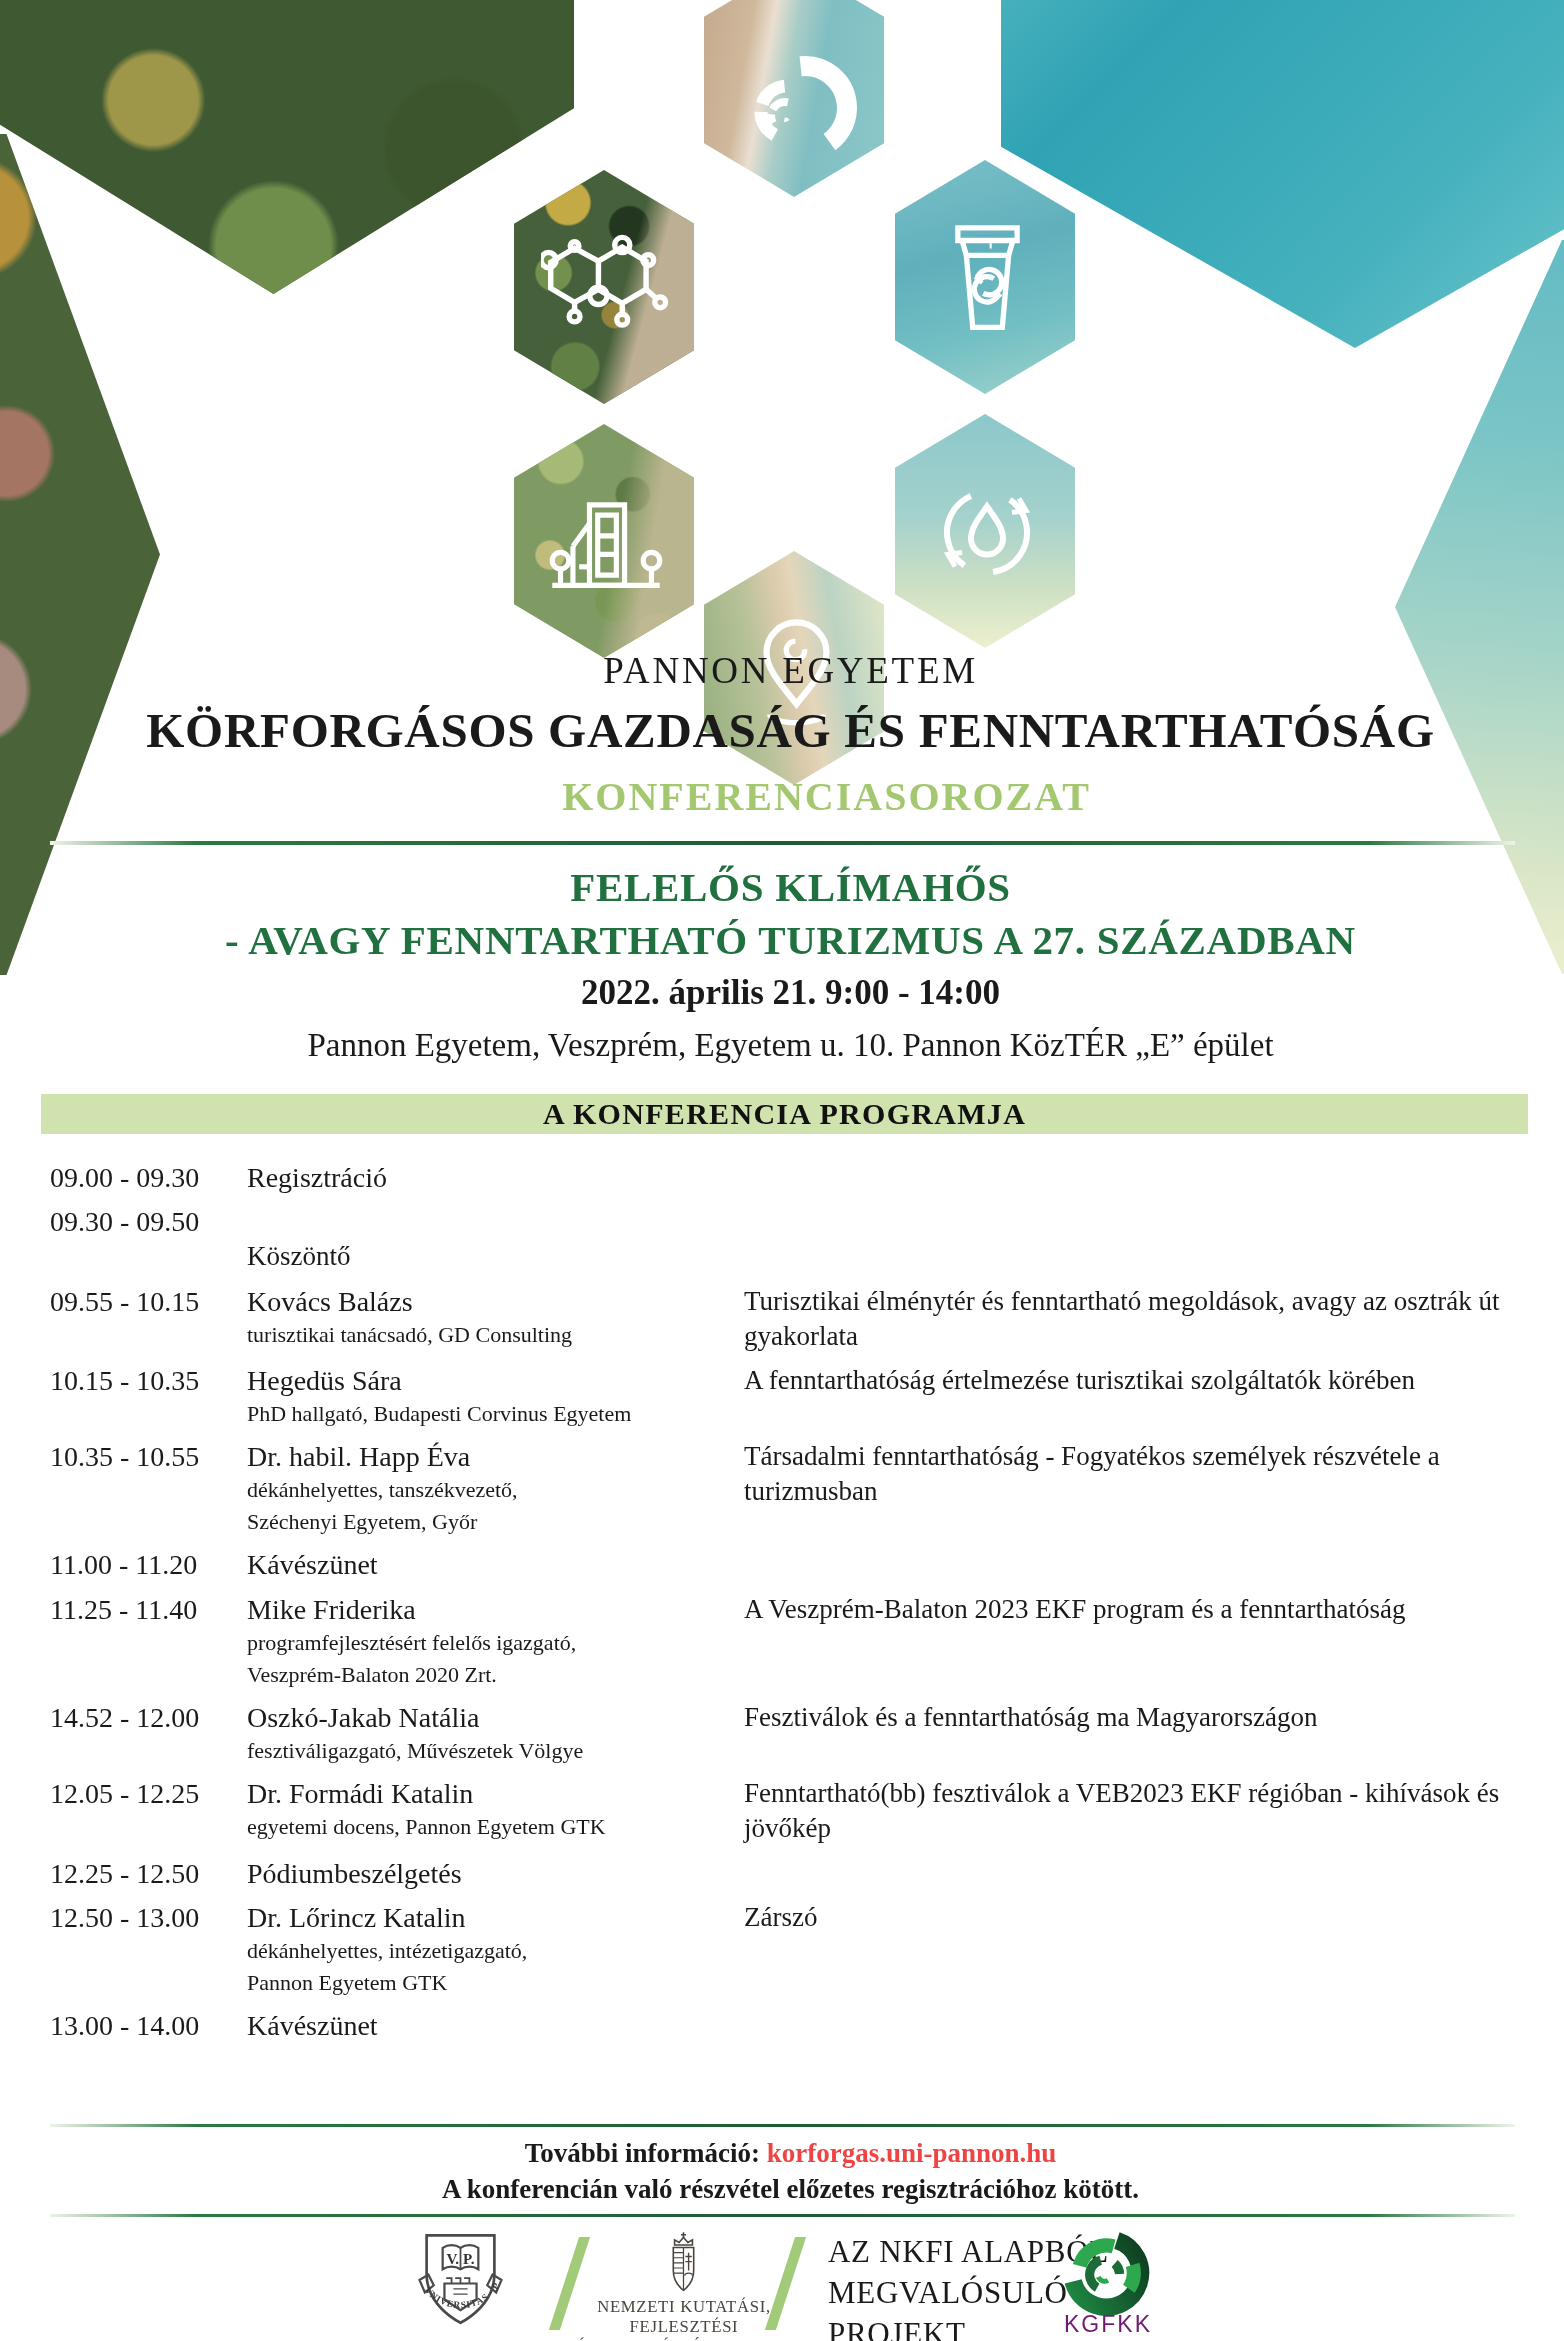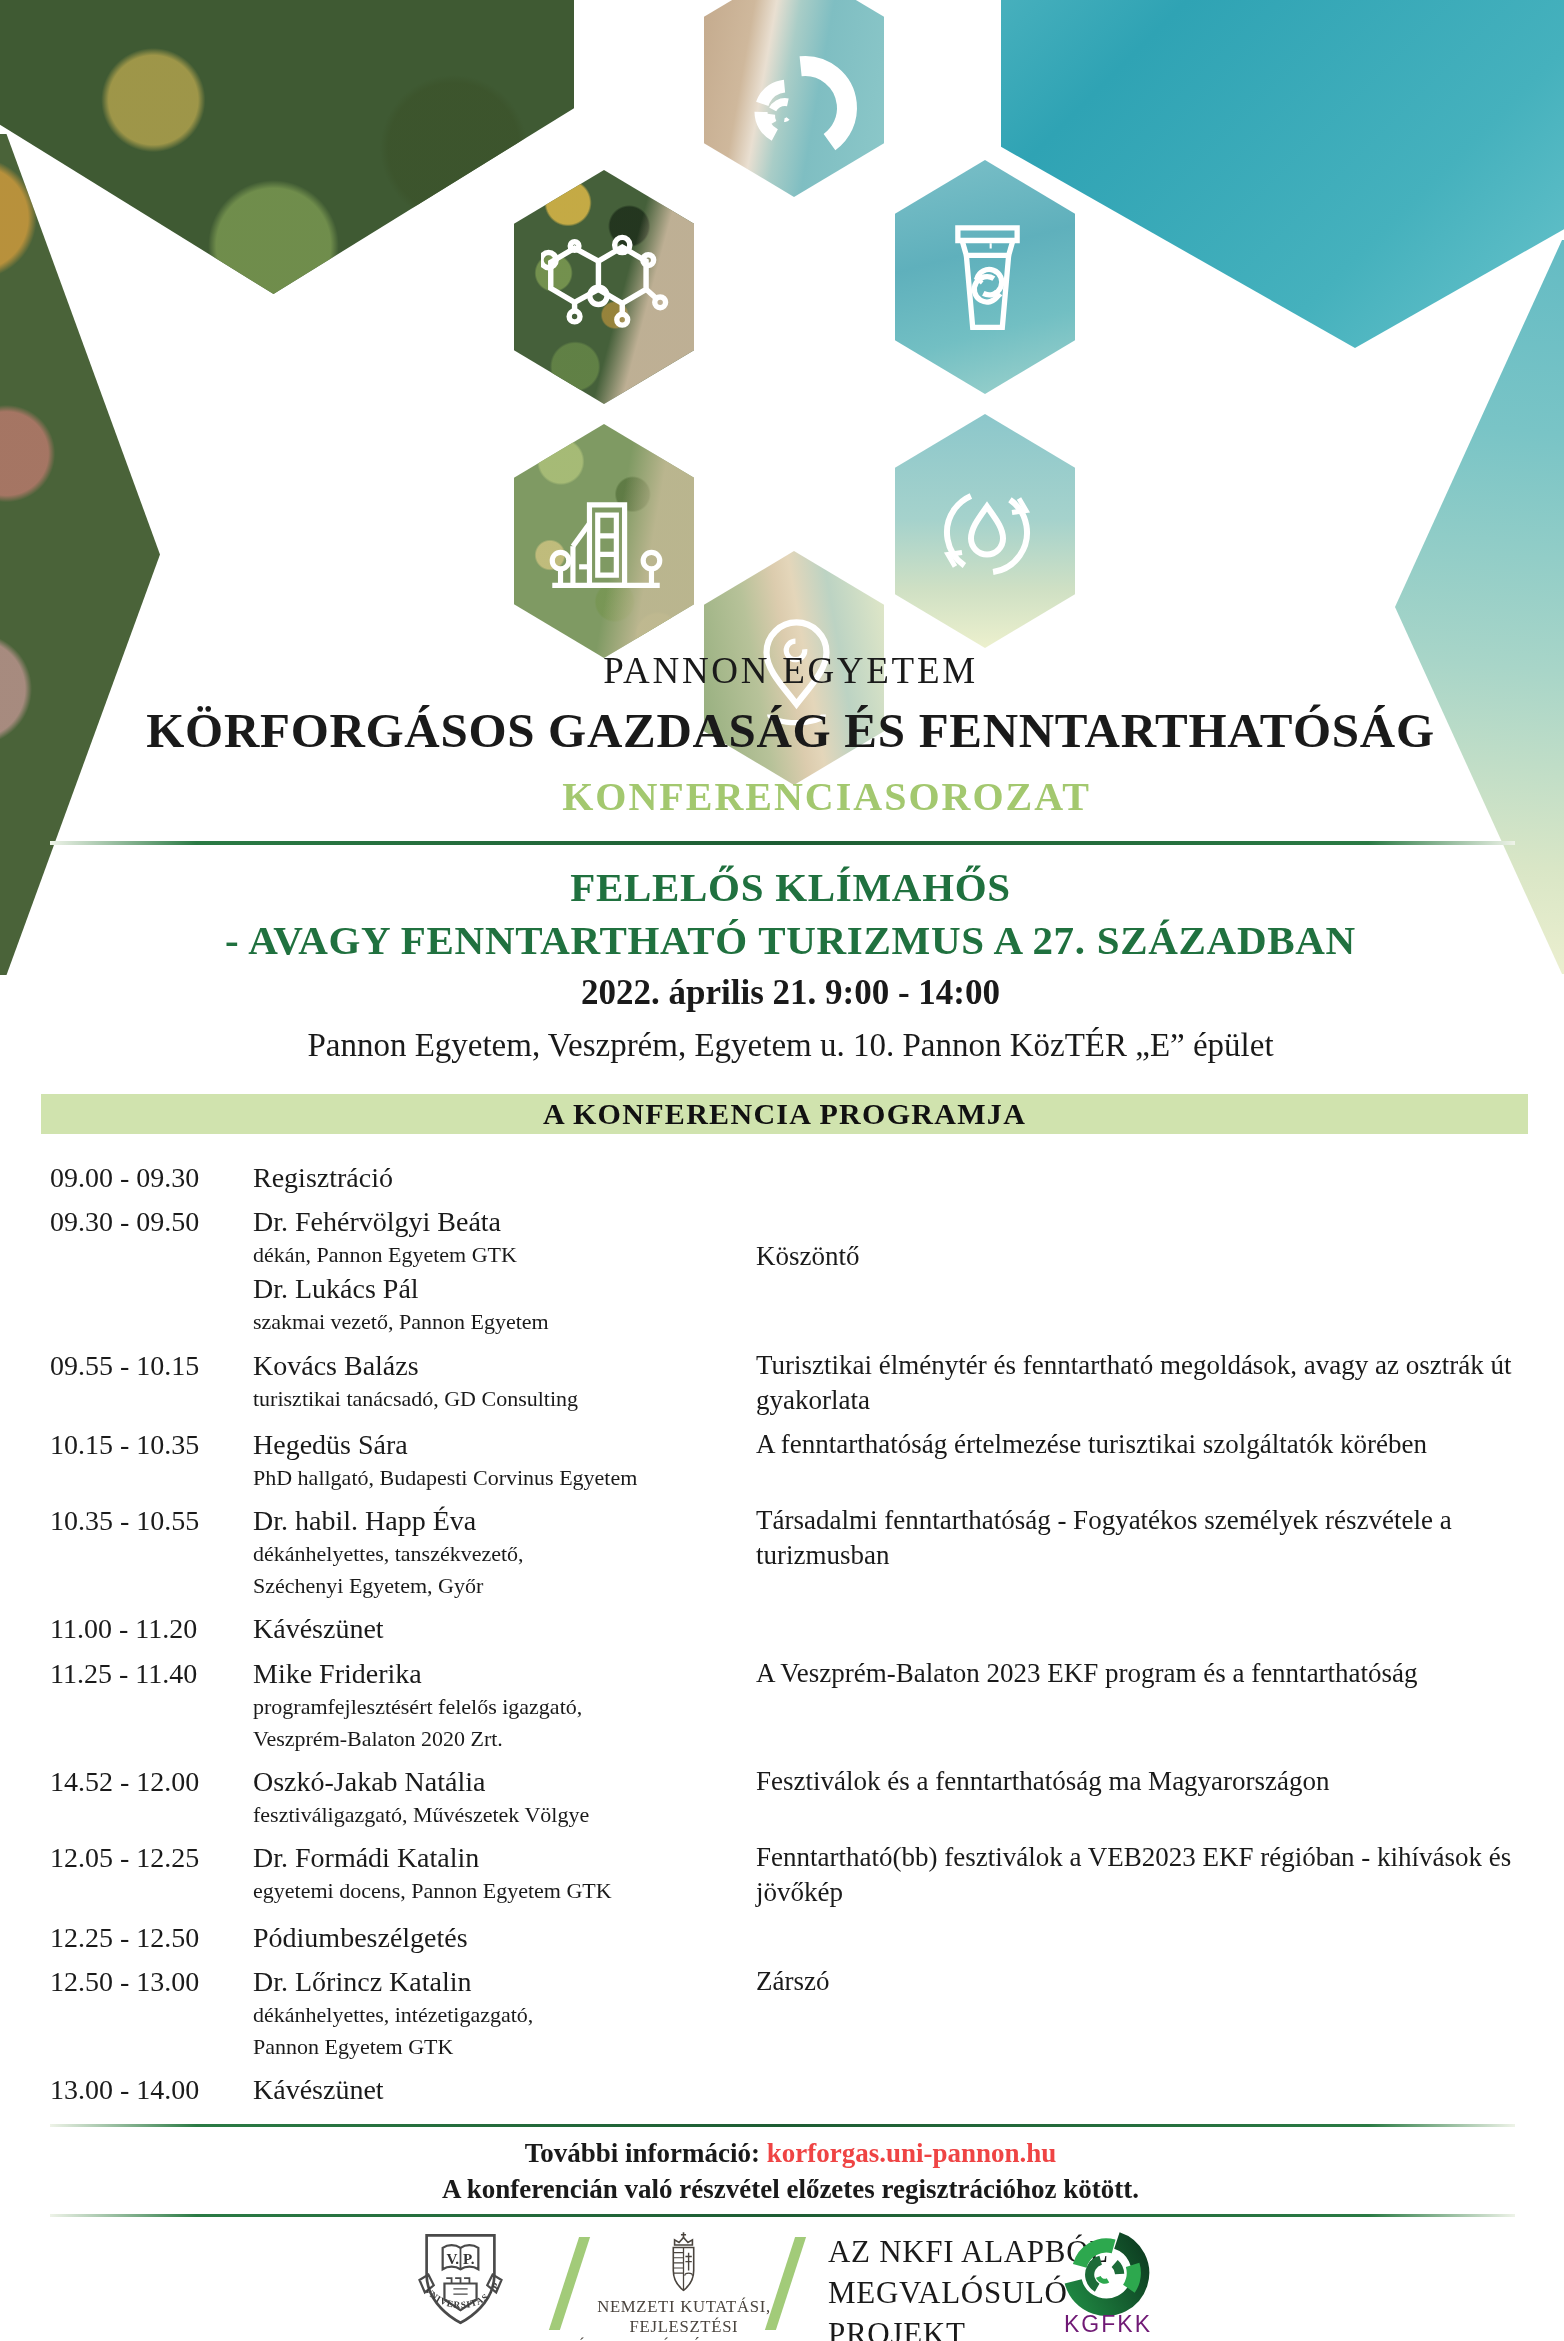--- a/index.html
+++ b/index.html
@@ -68,21 +68,21 @@
   .ev1{top:863px;font-size:41px;font-weight:bold;color:#20713f;letter-spacing:0.7px;}
   .ev2{top:916px;font-size:41px;font-weight:bold;color:#20713f;letter-spacing:0.7px;}
   .t-date{top:973px;font-size:35px;font-weight:bold;}
   .t-loc{top:1027px;font-size:33px;}
 
   
   .band{position:absolute;left:41px;top:1094px;width:1487px;height:40px;background:#d0e3ae;}
   .band-title{position:absolute;left:0;top:3.3px;width:100%;text-align:center;
               font-size:30px;font-weight:bold;letter-spacing:1.3px;color:#111;}
   .program{position:absolute;left:50px;top:1160px;width:1479px;}
-  .prow{display:grid;grid-template-columns:197px 497px 1fr;margin-bottom:9.3px;gap:6px;}
+  .prow{display:grid;grid-template-columns:197px 497px 1fr;margin-bottom:9.3px;}
   .ptime{font-size:28px;line-height:35px;}
   .entry-name{font-size:28px;line-height:35px;}
   .entry-aff{font-size:22px;line-height:32px;}
   .ptopic{font-size:27px;line-height:35px;padding-right:6.7px;}
   .topic-offset-1{padding-top:35px;}
 
   
   .rule-f1{top:2124px;height:3.3px;}
   .rule-f2{top:2214px;height:3.3px;}
   .f-info{top:2138px;font-size:27px;font-weight:bold;}
@@ -211,26 +211,20 @@
     <div class="prow">
       <div class="ptime">09.00 - 09.30</div>
       <div class="pspeakers">
           <div class="entry-name">Regisztráció</div>
         </div>
       <div class="ptopic"></div>
     </div>
 
     <div class="prow">
       <div class="ptime">09.30 - 09.50</div>
-      <div class="pspeakers">
-          <div class="entry-name">Dr. Fehérvölgyi Beáta</div>
-          <div class="entry-aff">dékán, Pannon Egyetem GTK</div>
-          <div class="entry-name">Dr. Lukács Pál</div>
-          <div class="entry-aff">szakmai vezető, Pannon Egyetem</div>
-        </div>
       <div class="ptopic topic-offset-1">Köszöntő</div>
     </div>
 
     <div class="prow">
       <div class="ptime">09.55 - 10.15</div>
       <div class="pspeakers">
           <div class="entry-name">Kovács Balázs</div>
           <div class="entry-aff">turisztikai tanácsadó, GD Consulting</div>
         </div>
       <div class="ptopic">Turisztikai élménytér és fenntartható megoldások, avagy az osztrák út gyakorlata</div>

